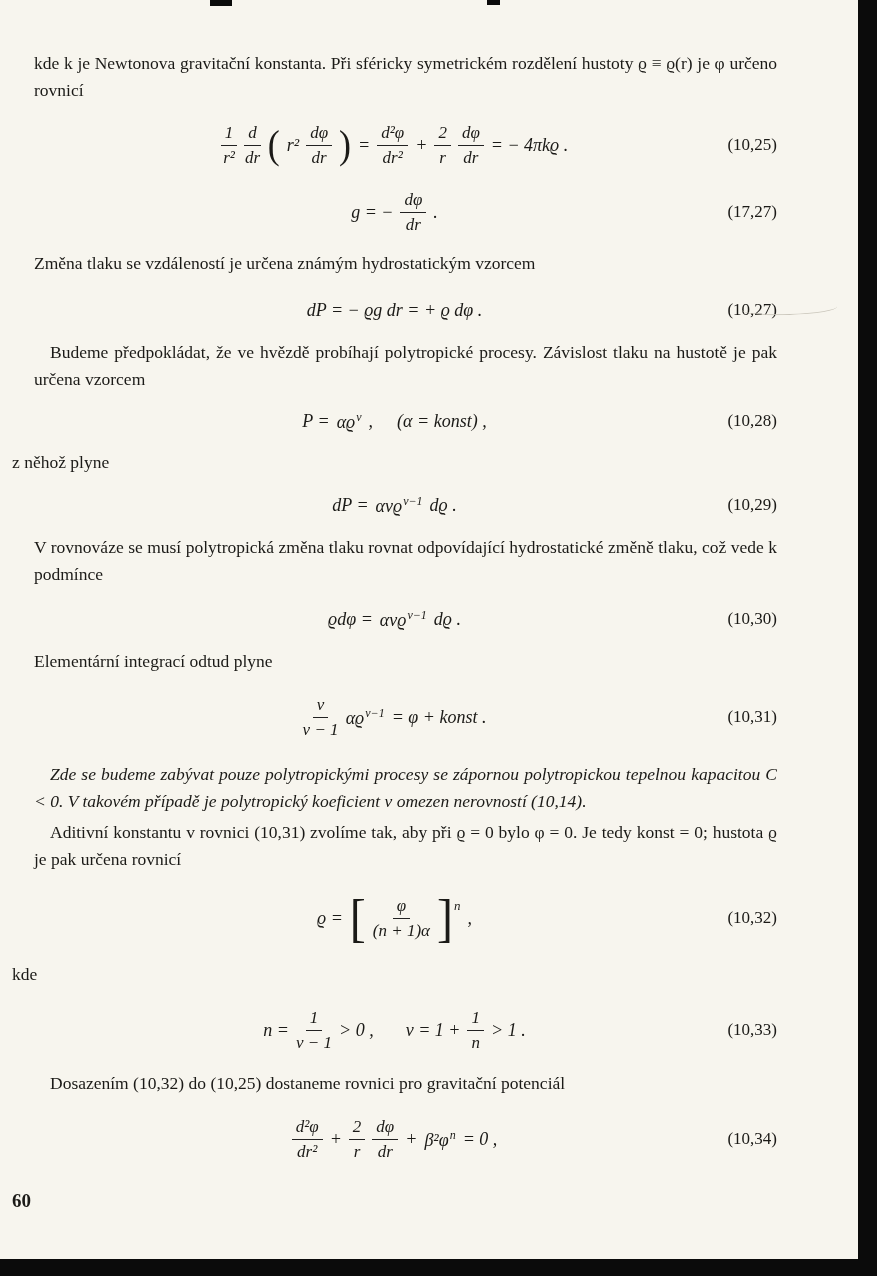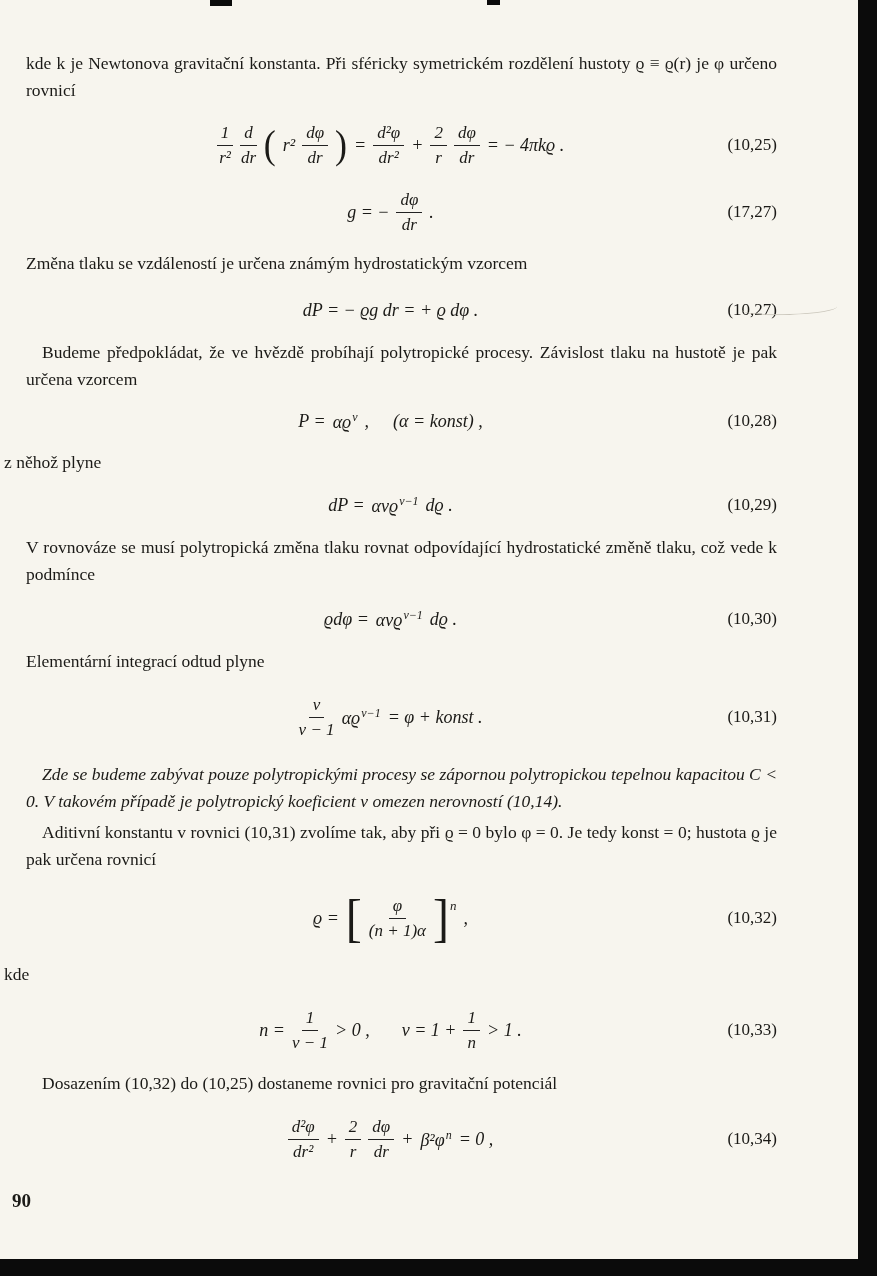--- a/index.html
+++ b/index.html
@@ -4,21 +4,21 @@
 <style>
   html,body{margin:0;padding:0;}
   body{
     width:877px;height:1276px;overflow:hidden;position:relative;
     background:#f7f5ee;
     font-family:"Liberation Serif","DejaVu Serif",serif;
     color:#1b1a17;
   }
   .page{
     position:absolute;inset:0;
-    padding:50px 100px 0 4px;
+    padding:50px 100px 0 12px;
     box-sizing:border-box;
   }
   .para{
     font-size:17.5px;line-height:27px;text-align:justify;
     margin:0 0 4px 22px;
   }
   .flush{margin-left:0;}
   .indent{text-indent:16px;}
   .mt1{margin-top:10px;}
   .mt2{margin-top:16px;font-style:italic;}
@@ -248,19 +248,19 @@
         </span>
         <span class="mtxt">+</span>
         <span class="mtxt">β²φ<sup>n</sup></span>
         <span class="mtxt">= 0 ,</span>
       </span>
     <span class="eq-tag">(10,34)</span>
   </div>
 
 </div>
 
-<div class="page-num">90</div>
+<div class="page-num">60</div>
 
 <div class="smudge"></div>
 <div class="tick tick1"></div>
 <div class="tick tick2"></div>
 <div class="edge-right"></div>
 <div class="edge-bottom"></div>
 
 </body></html>

